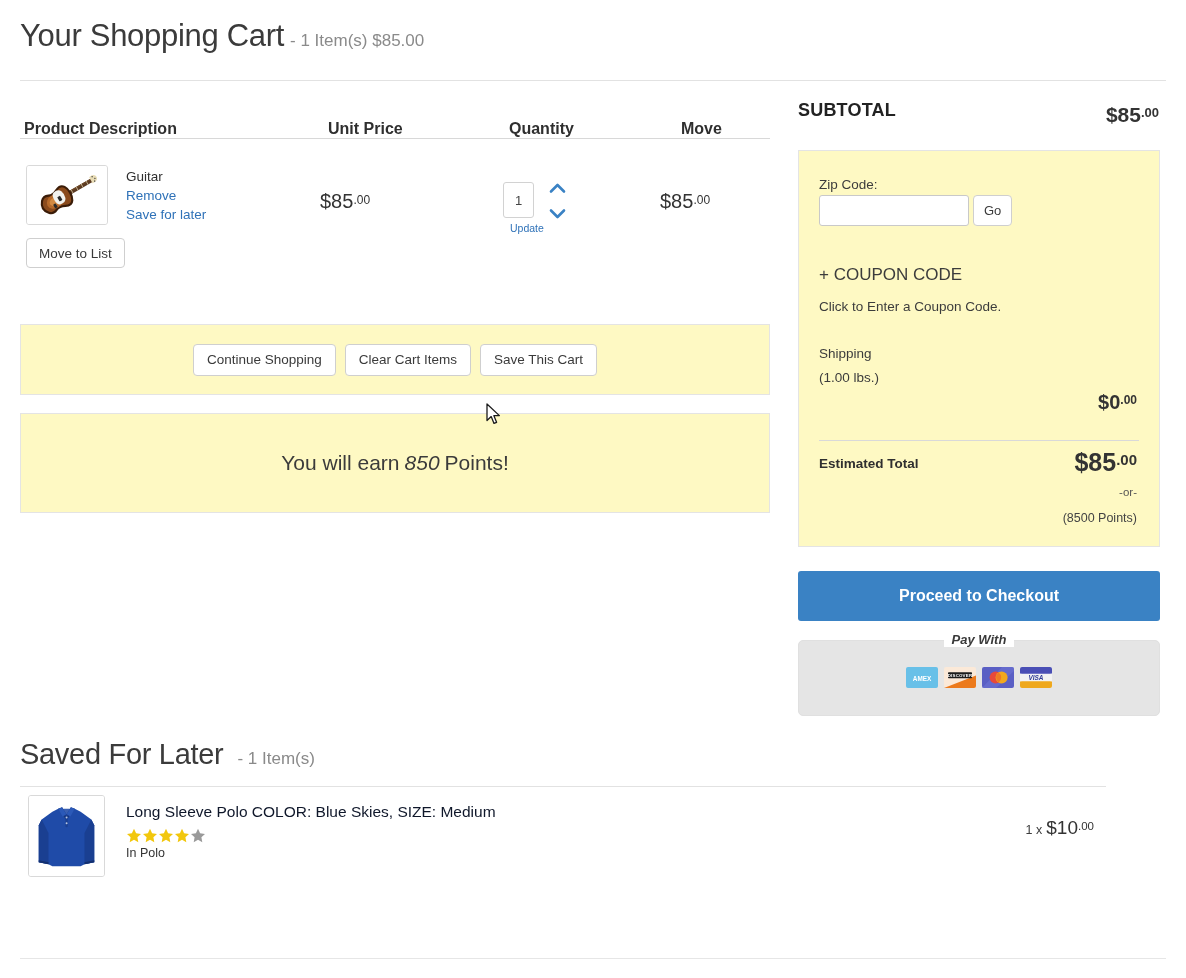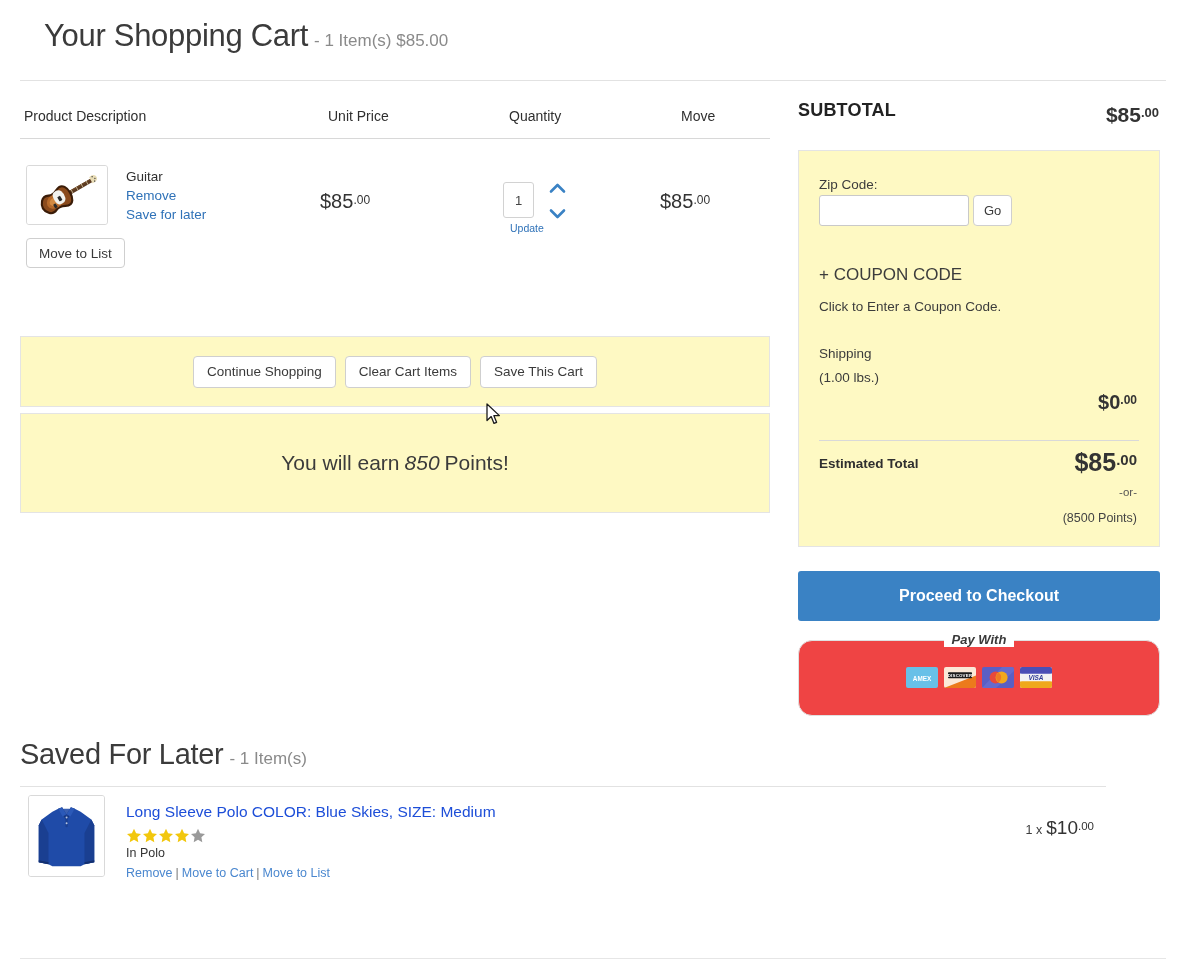--- a/index.html
+++ b/index.html
@@ -8,29 +8,29 @@
     width: 1186px; height: 978px;
     background: #ffffff;
     font-family: "Liberation Sans", sans-serif;
     color: #333333;
     position: relative;
     overflow: hidden;
     -webkit-font-smoothing: antialiased;
   }
 
   
-  .page-head { position: absolute; left: 20px; top: 18px; white-space: nowrap; margin-left: 24px; }
+  .page-head { position: absolute; left: 20px; top: 18px; white-space: nowrap; }
   .page-head .big { font-size: 31px; color: #3b3b3b; font-weight: 400; letter-spacing: -0.3px; }
   .page-head .sub { font-size: 17px; color: #8a8a8a; margin-left: 6px; }
 
   .rule-top { position: absolute; left: 20px; top: 80px; width: 1146px; height: 1px; background: #e2e2e2; }
 
   
   .cart-head { position: absolute; left: 20px; top: 108px; width: 750px; height: 30px; }
-  .cart-head .col { position: absolute; font-size: 14px; font-weight: normal; color: #2f2f2f; top: 0; }
+  .cart-head .col { position: absolute; font-size: 16px; font-weight: bold; color: #2f2f2f; top: 12px; }
   .ch-desc { left: 4px; }
   .ch-unit { left: 308px; }
   .ch-qty  { left: 489px; }
   .ch-tot  { left: 661px; }
   .cart-head-rule { position: absolute; left: 20px; top: 138px; width: 750px; height: 1px; background: #d8d8d8; }
 
   
   .cart-row { position: absolute; left: 20px; top: 160px; width: 750px; height: 120px; }
 
   .thumb {
@@ -82,21 +82,21 @@
   .qty-update {
     position: absolute; left: 7px; top: 40px;
     font-size: 10.5px; color: #2f72b8; cursor: pointer;
   }
 
   
   .panel {
     position: absolute;
     border: 1px solid #e4e4e4; background: #fef9c3;
   }
-  .actions-panel { left: 20px; top: 336px; width: 750px; height: 71px; }
+  .actions-panel { left: 20px; top: 324px; width: 750px; height: 71px; }
   .actions-inner {
     position: absolute; left: 0; top: 0; width: 100%; height: 100%;
     display: flex; align-items: center; justify-content: center; gap: 9px;
   }
   .btn-action { height: 32px; padding: 0 13px; font-size: 13.5px; }
 
   .points-panel { left: 20px; top: 413px; width: 750px; height: 100px; }
   .points-text {
     position: absolute; left: 0; top: 0; width: 100%; height: 100%;
     display: flex; align-items: center; justify-content: center;
@@ -146,49 +146,49 @@
   .checkout-btn {
     position: absolute; left: 798px; top: 571px; width: 362px; height: 50px;
     background: #3a82c4; border: none; border-radius: 3px;
     color: #ffffff; font-size: 16px; font-weight: bold;
     font-family: "Liberation Sans", sans-serif;
     cursor: pointer;
   }
 
   .pay-box {
     position: absolute; left: 798px; top: 640px; width: 362px; height: 76px;
-    border: 1px solid #e0e0e0; border-radius: 14px; background: #ef4444;
+    border: 1px solid #e0e0e0; border-radius: 5px; background: #e5e5e5;
   }
   .pay-legend {
     position: absolute; left: 0; top: -9px; width: 100%;
     text-align: center; font-size: 13px; font-style: italic;
     font-weight: bold; color: #3a3a3a;
   }
   .pay-legend span { background: #fff; padding: 0 8px; }
   .pay-cards {
     position: absolute; left: 0; top: 26px; width: 100%;
     display: flex; justify-content: center; align-items: center; gap: 6px;
   }
   .pay-cards svg { display: block; }
 
   
   .saved-head { position: absolute; left: 20px; top: 738px; white-space: nowrap; }
   .saved-head .big { font-size: 29px; color: #3b3b3b; font-weight: 400; letter-spacing: -0.3px; }
-  .saved-head .sub { font-size: 17px; color: #8a8a8a; margin-left: 6px; }
+  .saved-head .sub { font-size: 17px; color: #8a8a8a; margin-left: 14px; }
   .saved-rule { position: absolute; left: 20px; top: 786px; width: 1086px; height: 1px; background: #e2e2e2; }
 
   .saved-row { position: absolute; left: 20px; top: 795px; width: 1120px; height: 105px; }
   .saved-thumb {
     position: absolute; left: 8px; top: 0;
     width: 77px; height: 82px;
     border: 1px solid #d9d9d9; border-radius: 3px; background: #fff; overflow: hidden;
   }
   .saved-thumb svg { display: block; width: 100%; height: 100%; }
   .saved-info { position: absolute; left: 106px; top: 7px; }
-  .saved-title { font-size: 15.5px; color: #1d4ed8; cursor: pointer; line-height: 20px; }
+  .saved-title { font-size: 15.5px; color: #0f172a; cursor: pointer; line-height: 20px; }
   .stars { margin-top: 6px; height: 15px; display: flex; gap: 0px; }
   .stars svg { display: block; }
   .stock { font-size: 12.5px; color: #333; margin-top: 3px; }
   .saved-links { font-size: 12.5px; color: #4a87cf; margin-top: 6px; }
   .saved-links .lnk { color: #4a87cf; cursor: pointer; }
   .saved-links .sep { color: #7b7b7b; margin: 0 3px; }
   .saved-price { position: absolute; right: 46px; top: 22px; white-space: nowrap; margin-left: 44px; }
   .saved-price .qty { font-size: 12.5px; color: #3c3c3c; margin-right: 4px; }
   .saved-price .maj { font-size: 19px; color: #333; }
   .saved-price .min { font-size: 11.5px; color: #333; vertical-align: 4px; }
@@ -391,23 +391,20 @@
           <path d="M8 0.8 L10.1 5.3 L15 5.9 L11.4 9.3 L12.3 14.2 L8 11.8 L3.7 14.2 L4.6 9.3 L1 5.9 L5.9 5.3 Z" fill="#f2c70d"></path>
         </svg>
       <svg width="16" height="15" viewBox="0 0 16 15">
           <path d="M8 0.8 L10.1 5.3 L15 5.9 L11.4 9.3 L12.3 14.2 L8 11.8 L3.7 14.2 L4.6 9.3 L1 5.9 L5.9 5.3 Z" fill="#f2c70d"></path>
         </svg>
       <svg width="16" height="15" viewBox="0 0 16 15">
           <path d="M8 0.8 L10.1 5.3 L15 5.9 L11.4 9.3 L12.3 14.2 L8 11.8 L3.7 14.2 L4.6 9.3 L1 5.9 L5.9 5.3 Z" fill="#9a9a9a"></path>
         </svg>
     </div>
     <div class="stock">In Polo</div>
-    <div class="saved-links">
-      <span class="lnk">Remove</span><span class="sep">|</span><span class="lnk">Move to Cart</span><span class="sep">|</span><span class="lnk">Move to List</span>
-    </div>
   </div>
 
   <div class="saved-price">
     <span class="qty">1 x</span><span class="maj">$10</span><span class="min">.00</span>
   </div>
 </div>
 
 <div class="rule-bottom"></div>
 
 <svg class="cursor" width="17" height="24" viewBox="0 0 17 24">

